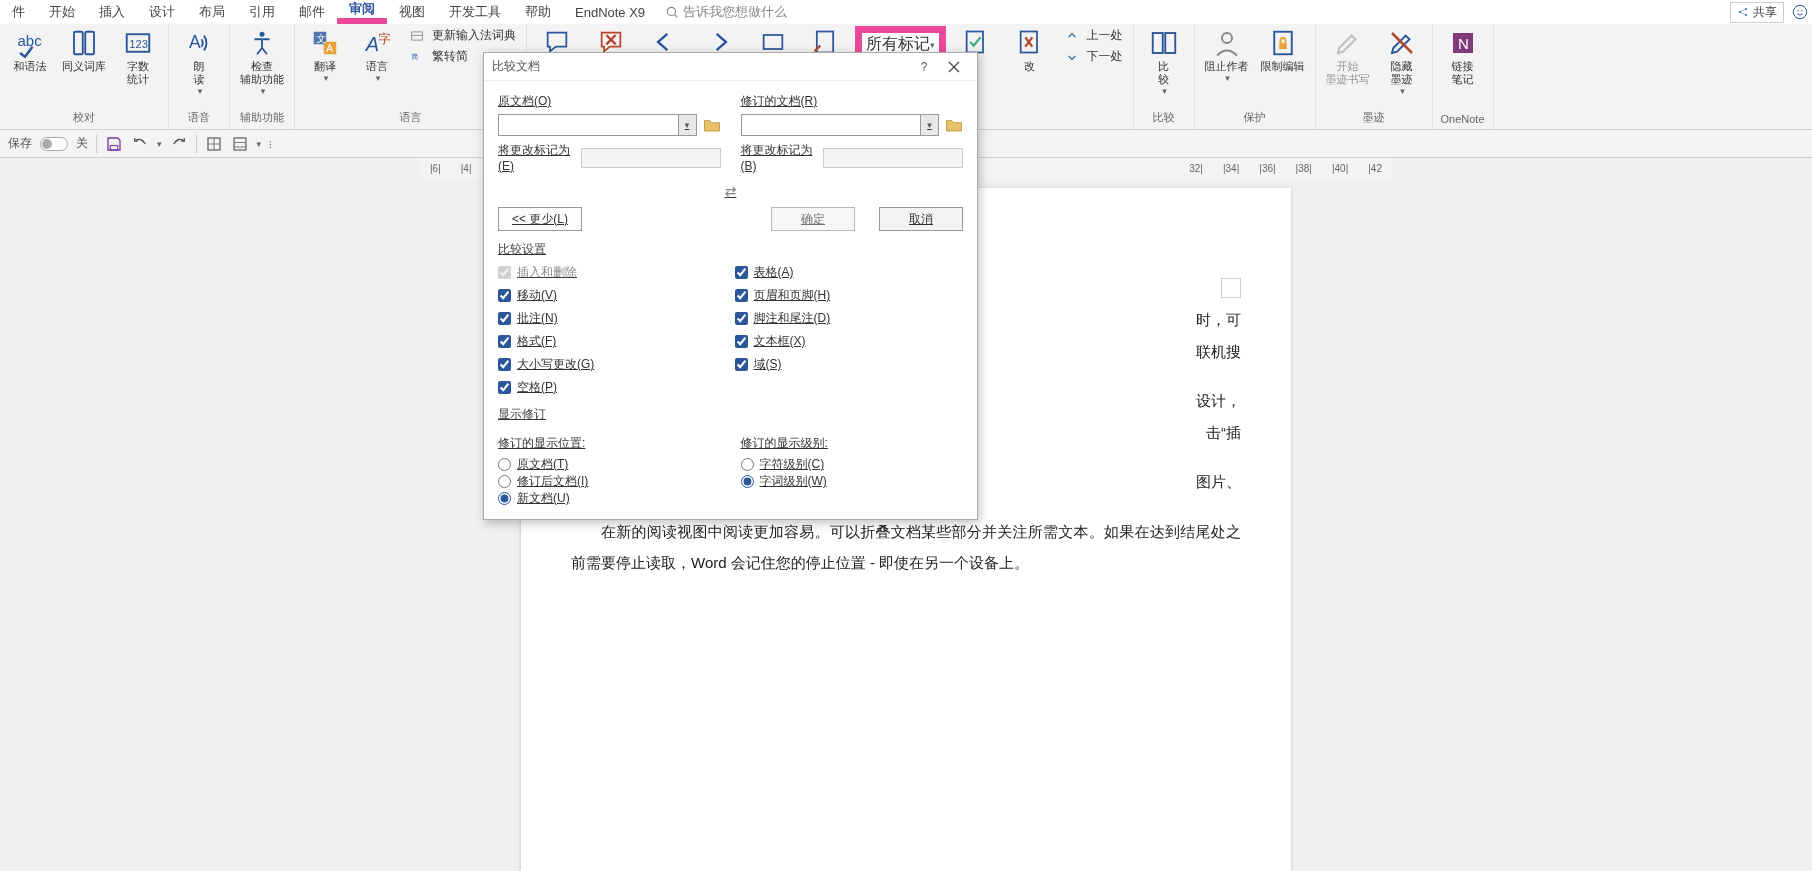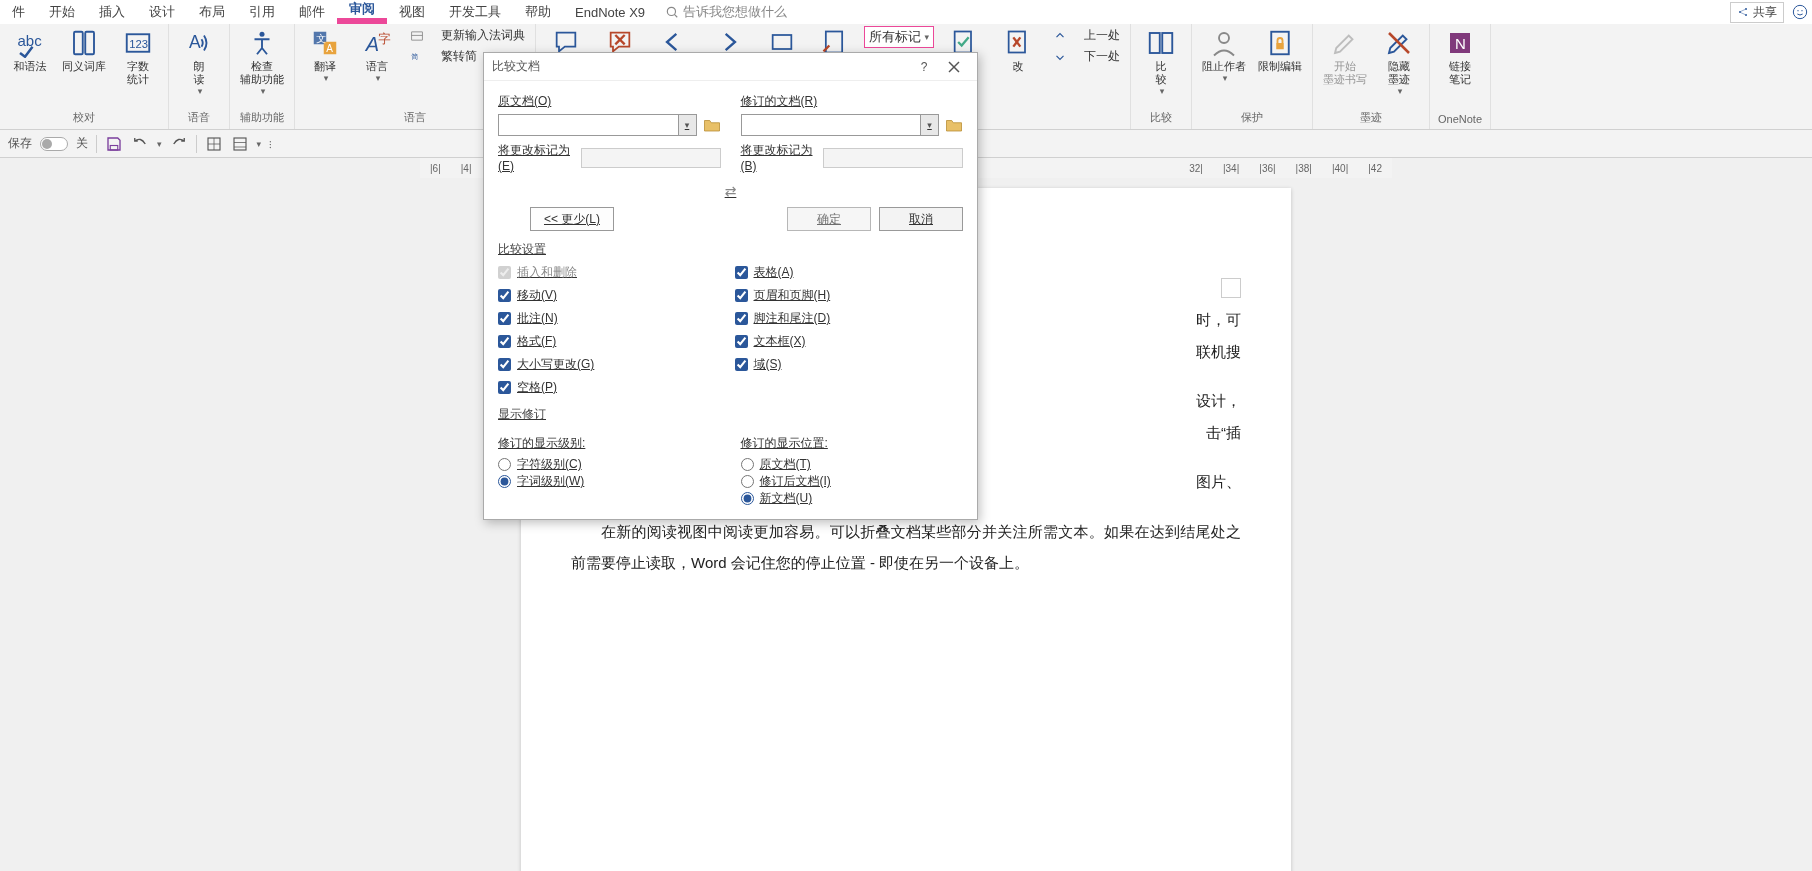--- a/index.html
+++ b/index.html
@@ -17,25 +17,25 @@
 
 
 .ribbon { background: #f3f3f3; height: 106px; display: flex; border-bottom: 1px solid #d0d0d0; }
 .group { display: flex; flex-direction: column; align-items: center; border-right: 1px solid #e0e0e0; padding: 2px 6px; }
 .group-body { display: flex; flex: 1; align-items: flex-start; gap: 4px; }
 .group-label { font-size: 11px; color: #666; padding: 2px 0; text-align: center; width: 100%; }
 .vbtn { display: flex; flex-direction: column; align-items: center; justify-content: flex-start; padding: 2px 4px; font-size: 11px; color: #333; text-align: center; min-width: 48px; cursor: pointer; }
 .vbtn .ico { width: 32px; height: 32px; display: flex; align-items: flex-start; justify-content: center; margin-bottom: 0; }
 .vbtn .lbl { line-height: 1.2; }
 .small-col { display: flex; flex-direction: column; gap: 2px; font-size: 12px; color: #333; }
-.small-item { display: flex; align-items: center; gap: 16px; padding: 1px 4px; cursor: pointer; }
+.small-item { display: flex; align-items: center; gap: 7px; padding: 1px 4px; cursor: pointer; }
 .small-item .ico { width: 16px; height: 16px; display:flex; align-items:center; justify-content:center; }
 .dropdown-arrow::after { content: "▾"; font-size: 9px; margin-left: 2px; color: #666; }
 
-.markup-dd { border: 1px solid #ec4899; background: #fff; padding: 1px 4px; font-size: 13px; min-width: 70px; display:inline-flex; align-items:center; }
+.markup-dd { border: 7px solid #ec4899; background: #fff; padding: 1px 4px; font-size: 16px; min-width: 70px; display:inline-flex; align-items:center; }
 .markup-dd::after { content:"▾"; margin-left:auto; font-size:9px; color:#666; }
 
 
 .qat { height: 28px; background: #f3f3f3; display: flex; align-items: center; gap: 8px; padding: 0 8px; border-bottom: 1px solid #d0d0d0; font-size: 12px; color: #555; }
 .qat .sep { width: 1px; height: 18px; background: #ccc; }
 .toggle { width: 28px; height: 14px; border-radius: 7px; background: #fff; border: 1px solid #aaa; position: relative; }
 .toggle::after { content:""; width:10px; height:10px; border-radius:50%; background:#aaa; position:absolute; left:1px; top:1px; }
 
 
 .doc-area { position: absolute; top: 158px; left: 0; right: 0; bottom: 0; background: #f0f0f0; display:flex; justify-content:center; }
@@ -54,21 +54,21 @@
 .twocol { display: flex; gap: 20px; }
 .col { flex: 1; }
 .flabel { margin: 4px 0 4px; display:block; }
 .frow { display: flex; align-items: center; gap: 6px; margin-bottom: 6px; }
 .combo { flex: 1; height: 22px; border: 1px solid #999; background: #fff; display: flex; }
 .combo input { flex: 1; border: none; outline: none; font-size: 12px; padding: 0 4px; }
 .combo .cb-btn { width: 18px; border-left: 1px solid #999; background: #e8e8e8; display:flex; align-items:center; justify-content:center; font-size:9px; color:#555; cursor:pointer; }
 .folder-icon { width:18px; height:18px; cursor:pointer; display:flex; align-items:center; justify-content:center; }
 .txt { height: 20px; border: 1px solid #999; padding: 0 4px; font-size: 12px; width: 140px; }
 .swap { text-align: center; color: #888; font-size: 14px; cursor:pointer; padding:4px 0; }
-.btnrow { display: flex; gap: 8px; align-items: flex-start; margin-top: 4px; margin-left: 32px; }
+.btnrow { display: flex; gap: 24px; align-items: flex-start; margin-top: 4px; }
 .btn { min-width: 84px; height: 24px; border: 1px solid #999; background: #f3f3f3; font-size: 12px; cursor: pointer; display:flex; align-items:center; justify-content:center; padding:0 8px; }
 .btn.less { background:#fdfdfd; }
 .btnrow .spacer { flex: 1; }
 .section-hd { margin: 10px 0 6px; color: #444; }
 .cbx-grid { display: flex; gap: 8px; }
 .cbx-col { flex: 1; display: flex; flex-direction: column; gap: 6px; }
 .cbx { display: flex; align-items: center; gap: 6px; cursor: pointer; }
 .cbx input[type=checkbox] { width: 13px; height: 13px; accent-color: #2b579a; }
 .cbx.dim { color: #888; }
 .rdo { display:flex; align-items:center; gap:6px; cursor:pointer; }
@@ -594,40 +594,40 @@
         <label class="cbx">
             <input type="checkbox" checked="" style="">
             <span>域(S)</span>
           </label>
       </div>
     </div>
 
     <div class="section-hd">显示修订</div>
     <div class="twocol">
       <div class="col">
+        <div class="sub-hd">修订的显示位置:</div>
+        <label class="rdo">
+            <input type="radio" name="loc" style="">
+            <span>原文档(T)</span>
+          </label>
+        <label class="rdo">
+            <input type="radio" name="loc" style="">
+            <span>修订后文档(I)</span>
+          </label>
+        <label class="rdo">
+            <input type="radio" name="loc" checked="" style="">
+            <span>新文档(U)</span>
+          </label>
+      </div>
+      <div class="col">
         <div class="sub-hd">修订的显示级别:</div>
         <label class="rdo">
             <input type="radio" name="lvl" style="">
             <span>字符级别(C)</span>
           </label>
         <label class="rdo">
             <input type="radio" name="lvl" checked="" style="">
             <span>字词级别(W)</span>
           </label>
       </div>
-      <div class="col">
-        <div class="sub-hd">修订的显示位置:</div>
-        <label class="rdo">
-            <input type="radio" name="loc" style="">
-            <span>原文档(T)</span>
-          </label>
-        <label class="rdo">
-            <input type="radio" name="loc" style="">
-            <span>修订后文档(I)</span>
-          </label>
-        <label class="rdo">
-            <input type="radio" name="loc" checked="" style="">
-            <span>新文档(U)</span>
-          </label>
-      </div>
     </div>
   </div>
 </div>
 
 </body></html>

